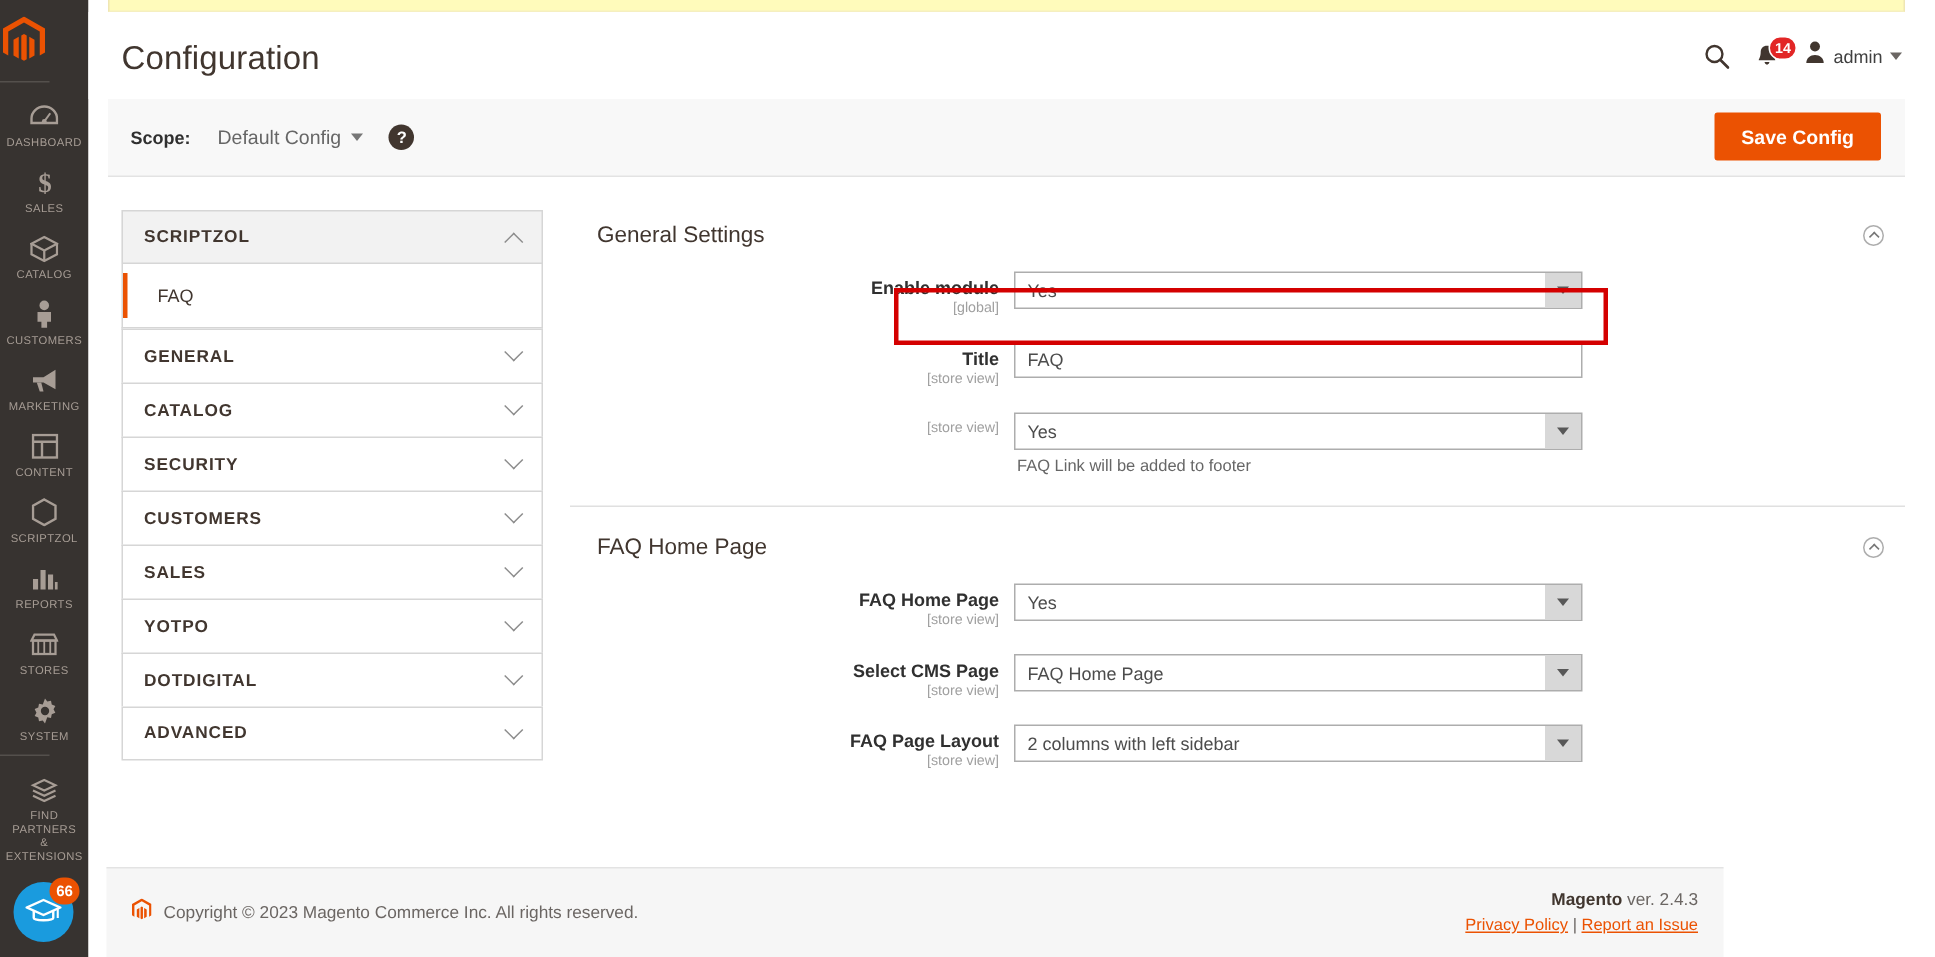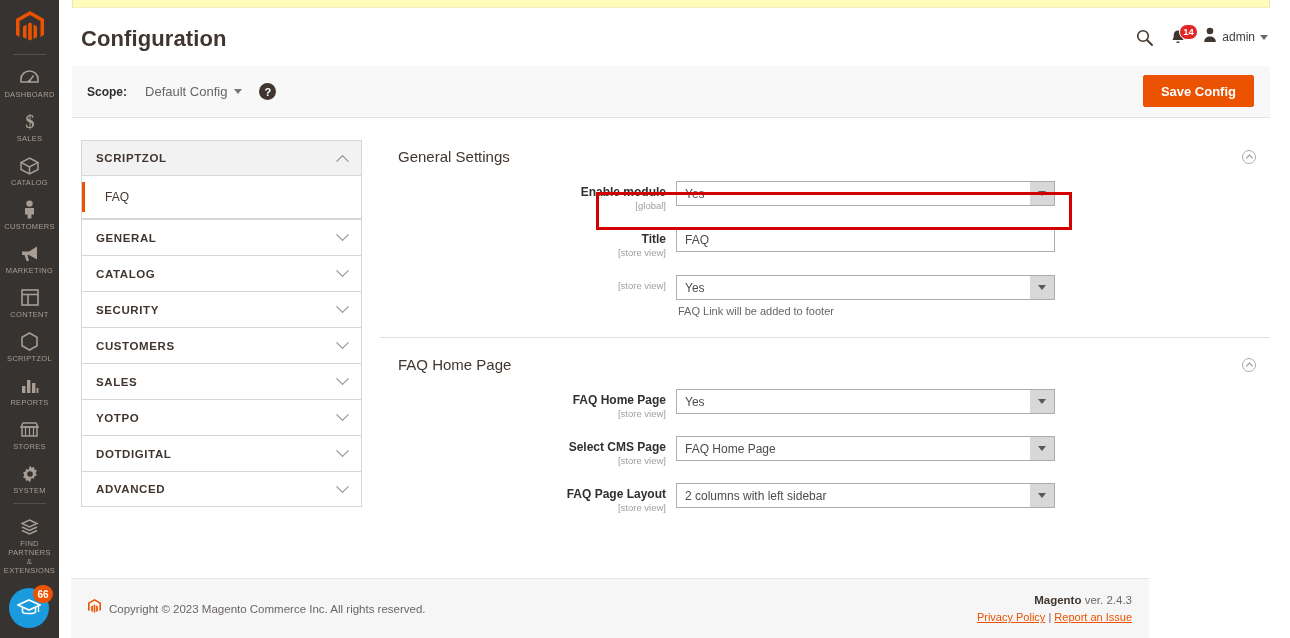--- a/index.html
+++ b/index.html
@@ -8,21 +8,21 @@
     font-family: "Liberation Sans", sans-serif;
     background: #ffffff;
     overflow: hidden;
   }
 
   
   #admin-rail {
     position: absolute; left: 0; top: 0;
     width: 59px; height: 638px;
     background: #373330;
-    display: flex; flex-direction: column; align-items: center;
+    display: flex; flex-direction: column; 
   }
   .rail-logo {
     margin-top: 10px; margin-bottom: 8px;
     width: 32px; height: 34px;
     display: flex; align-items: center; justify-content: center;
   }
   .rail-sep {
     width: 33px; height: 1px; background: #54504c; margin: 2px 0 6px 0;
   }
   .rail-item {
@@ -75,21 +75,21 @@
   }
 
   
   #page-header {
     position: absolute; left: 0; top: 8px;
     width: 1231px; height: 58px;
     background: #ffffff;
   }
   #page-title {
     position: absolute; left: 22px; top: 18px;
-    font-size: 22px; font-weight: 700; color: #41362f;
+    font-size: 22px; font-weight: 400; color: #41362f;
     letter-spacing: .1px;
   }
   #header-tools {
     position: absolute; right: 22px; top: 19px;
     display: flex; align-items: center; gap: 17px;
   }
   .tool-btn {
     display: flex; align-items: center; justify-content: center;
     cursor: pointer; position: relative;
     color: #41362f;

